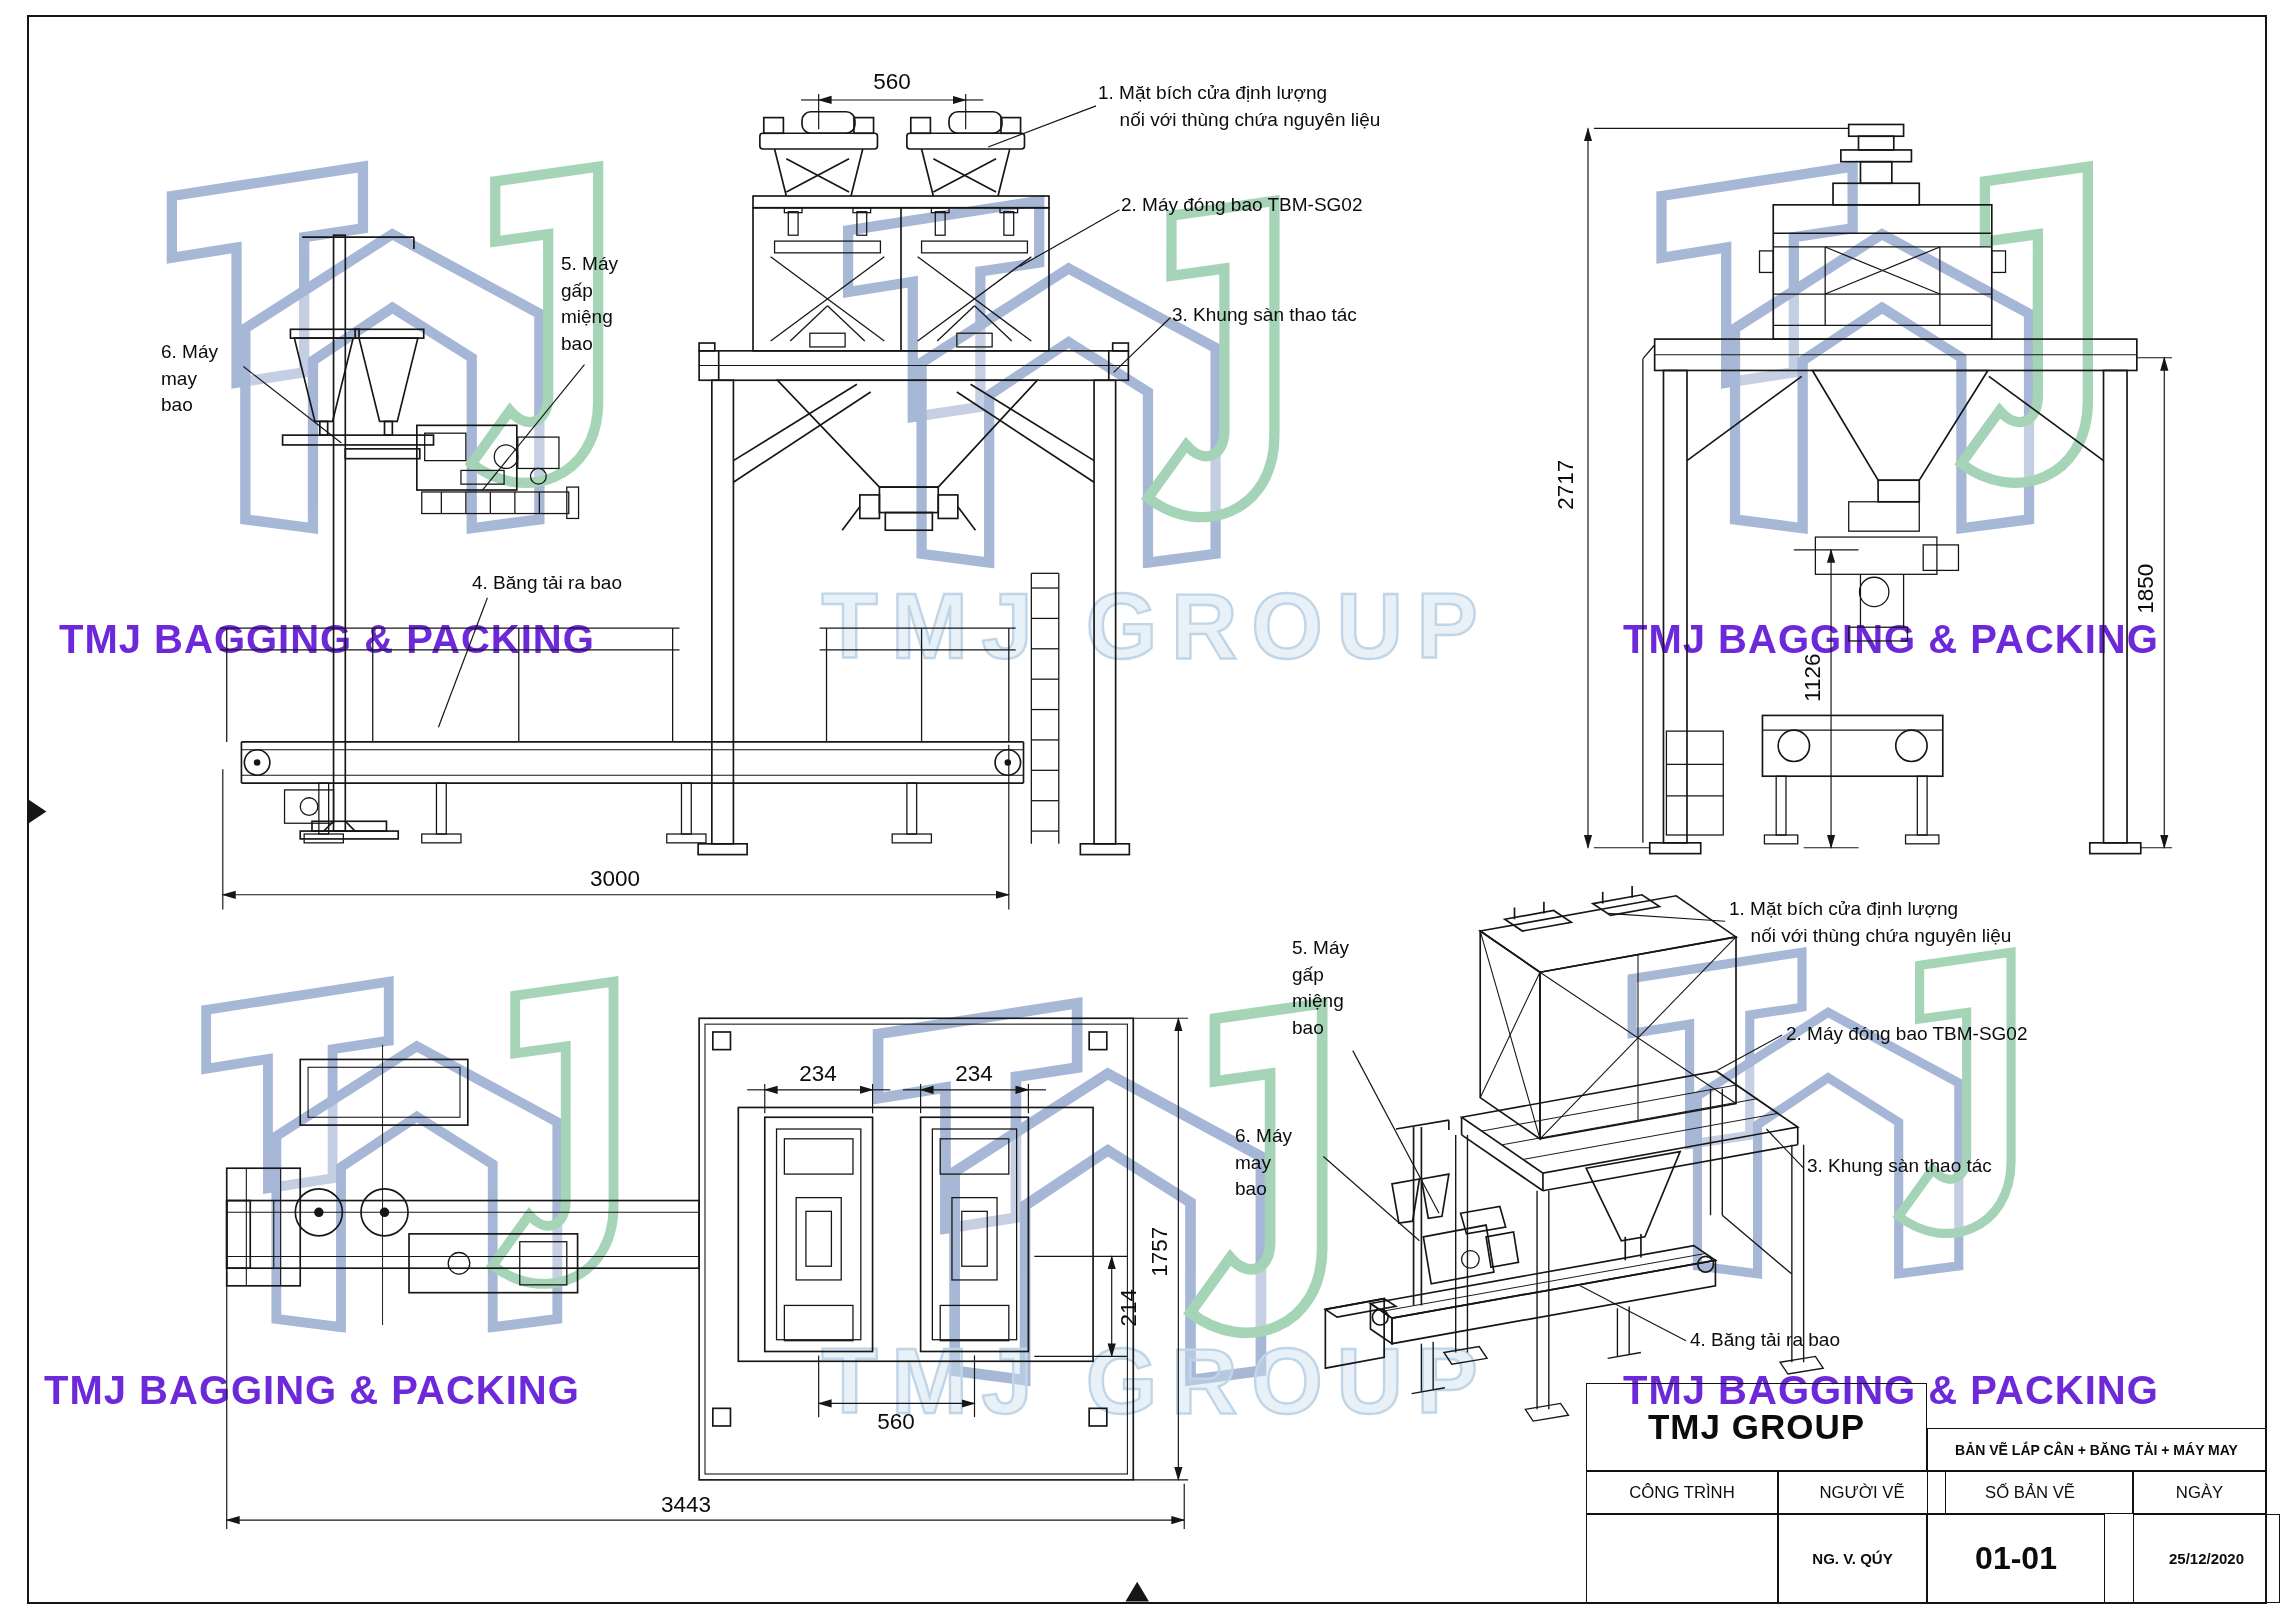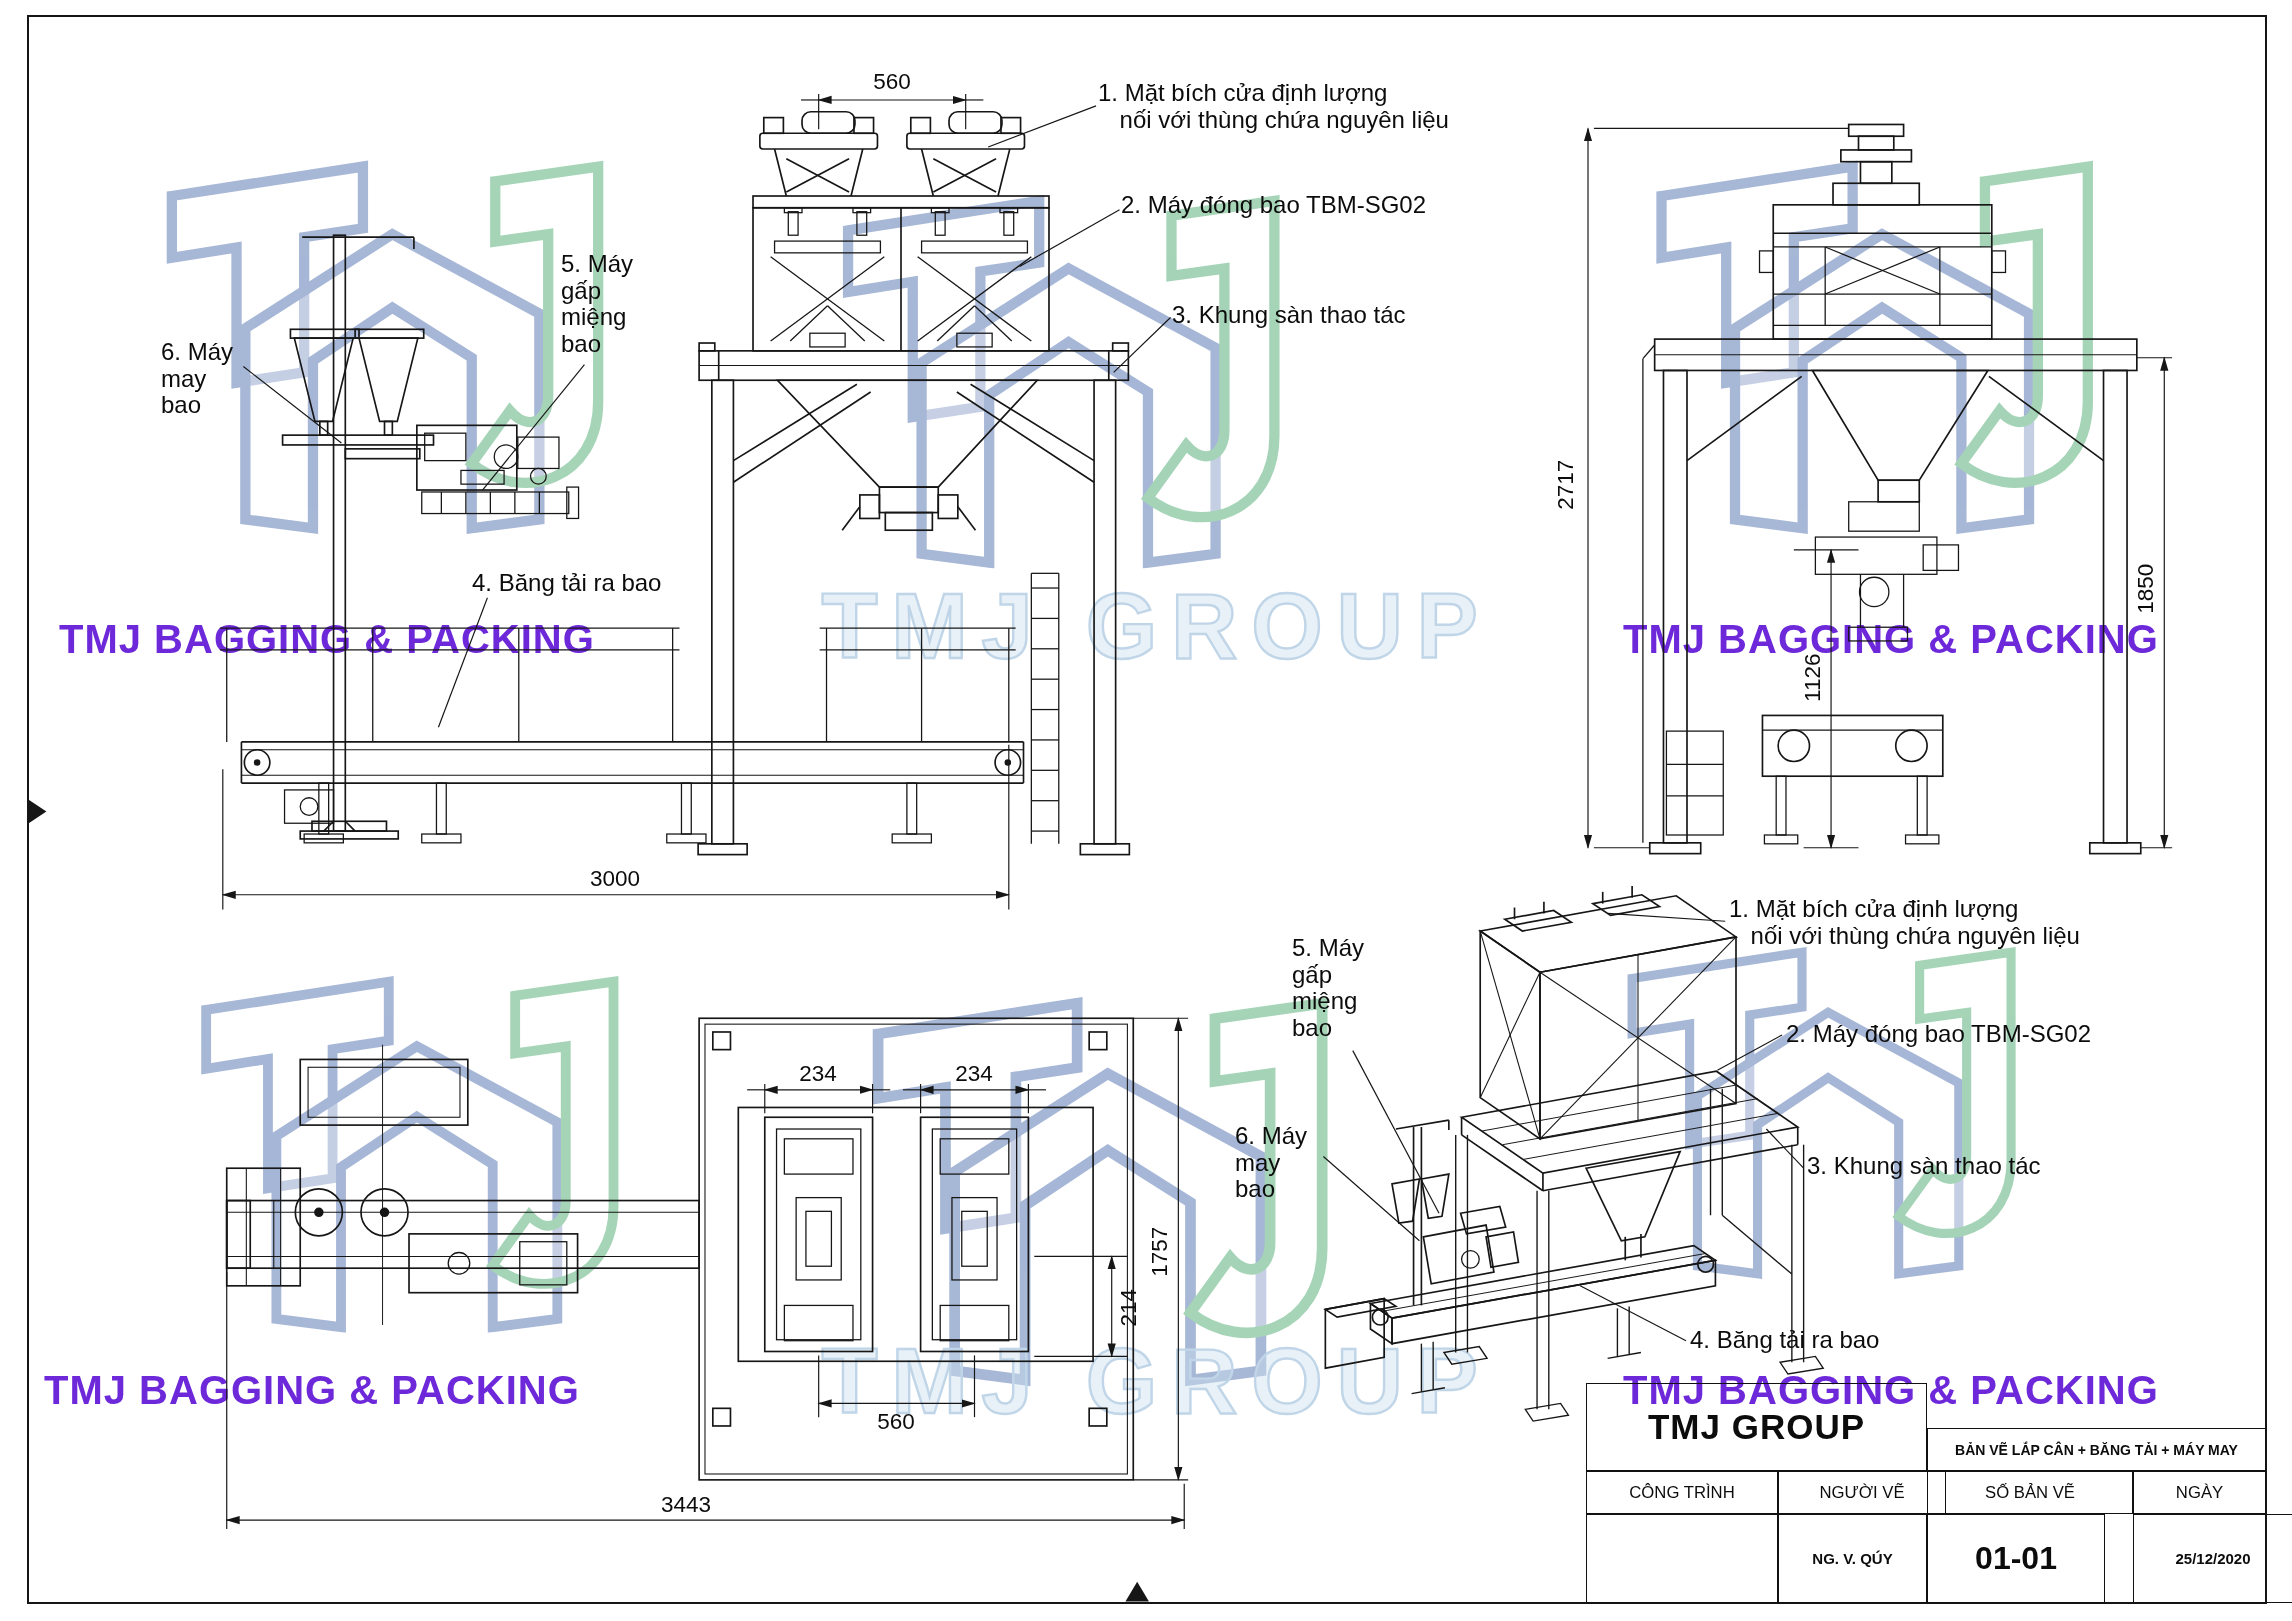--- a/index.html
+++ b/index.html
@@ -4,21 +4,21 @@
 <style>
   *{margin:0;padding:0;box-sizing:border-box}
   html,body{width:2293px;height:1621px}
   body{background:#ffffff;font-family:"Liberation Sans",sans-serif;position:relative;overflow:hidden;color:#0c0c0c}
   .frame{position:absolute;left:26.5px;top:14.7px;width:2240px;height:1589px;border:2px solid #151515;z-index:4;pointer-events:none}
   svg.wm{position:absolute;left:0;top:0;z-index:1}
   svg.layer{position:absolute;left:0;top:0;z-index:3}
   .wmtext{position:absolute;z-index:1;color:#6d28d9;font-weight:bold;font-size:40px;letter-spacing:1px;white-space:nowrap}
   .wmbig{position:absolute;z-index:1;width:823px;text-align:center;font-size:92px;font-weight:bold;letter-spacing:13.7px;
          color:rgba(205,223,237,0.45);-webkit-text-stroke:2.4px #c0d6e8;white-space:nowrap}
-  .lbl{position:absolute;font-size:24px;line-height:26.5px;white-space:nowrap;z-index:5}
+  .lbl{position:absolute;font-size:19px;line-height:26.5px;white-space:nowrap;z-index:5}
   .lbl span{display:block}
   .ind{padding-left:21.6px}
   .dim{position:absolute;width:88px;height:25.5px;font-size:22.5px;text-align:center;z-index:5;white-space:nowrap}
   .rot{transform:rotate(-90deg)}
   .tb{position:absolute;left:1586px;top:1383px;width:680px;height:221px;z-index:6}
   .cell{position:absolute;border:1.6px solid #111;display:flex;align-items:center;justify-content:center;text-align:center}
   .tb-company{font-size:35px;font-weight:bold;letter-spacing:1px}
   .tb-title{font-size:21.6px;font-weight:bold}
   .tb-sub{font-size:14px;font-weight:bold}
   .tb-head{font-size:16.7px}
@@ -536,15 +536,15 @@
 <div class="tb">
   <div class="cell tb-company" style="left:0;top:0;width:341px;height:88px">TMJ GROUP</div>
   <div class="cell tb-sub" style="left:341px;top:45px;width:339px;height:43px">BẢN VẼ LẮP CÂN + BĂNG TẢI + MÁY MAY</div>
   <div class="cell tb-head" style="left:0;top:88px;width:192px;height:43px">CÔNG TRÌNH</div>
   <div class="cell tb-head" style="left:192px;top:88px;width:168px;height:43px">NGƯỜI VẼ</div>
   <div class="cell tb-head" style="left:341px;top:88px;width:206px;height:43px">SỐ BẢN VẼ</div>
   <div class="cell tb-head" style="left:547px;top:88px;width:133px;height:43px">NGÀY</div>
   <div class="cell tb-val" style="left:0;top:131px;width:192px;height:89px"></div>
   <div class="cell tb-val" style="left:192px;top:131px;width:149px;height:89px">NG. V. QÚY</div>
   <div class="cell tb-num" style="left:341px;top:131px;width:178px;height:89px">01-01</div>
-  <div class="cell tb-val" style="left:547px;top:131px;width:160px;height:89px">25/12/2020</div>
+  <div class="cell tb-val" style="left:547px;top:131px;width:147px;height:89px">25/12/2020</div>
 </div>
 
 
 </body></html>

